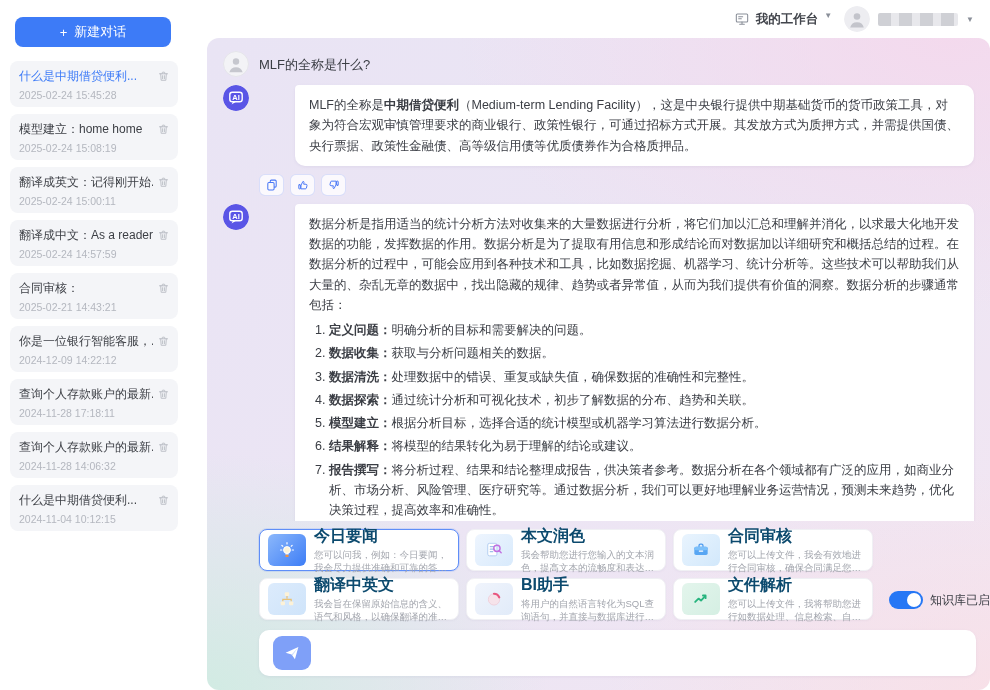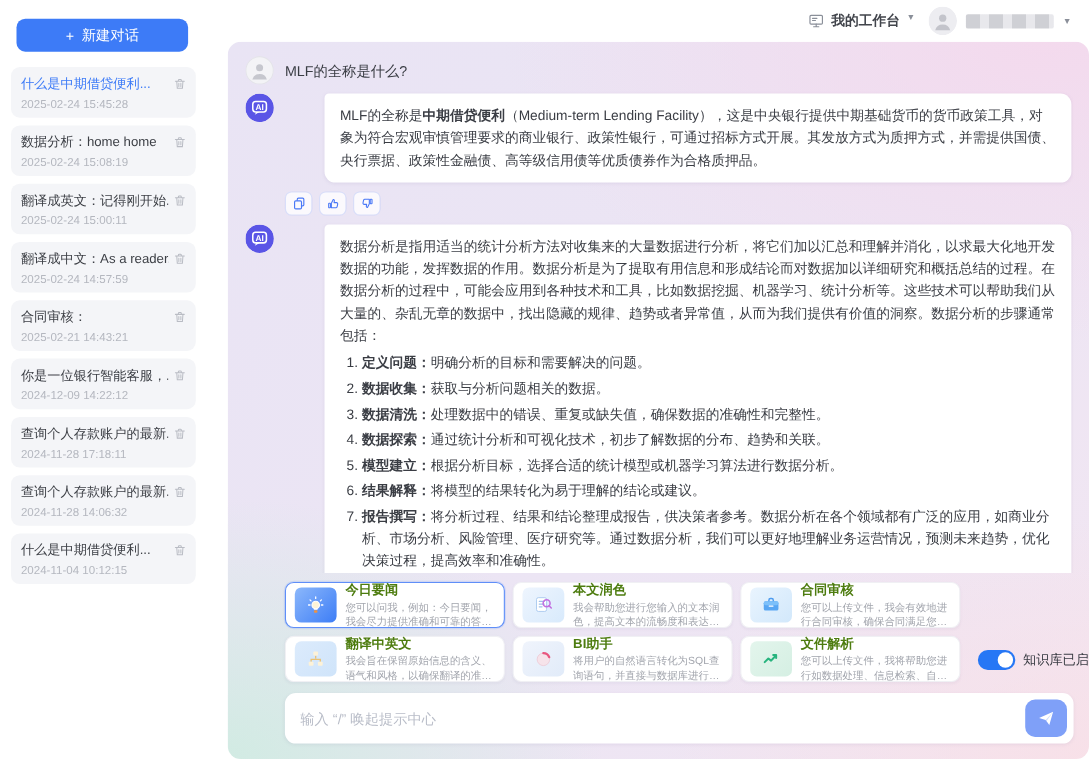--- a/index.html
+++ b/index.html
@@ -75,21 +75,21 @@
   .card.active { border-color:#5f8ef8; box-shadow:0 0 0 1px rgba(95,142,248,.18); }
   .card-icon { width:38px; height:32px; border-radius:6px; flex:none;
     display:flex; align-items:center; justify-content:center; background:#e8f0fb; }
   .card[data-icon="bulb"] .card-icon { background:linear-gradient(135deg,#8cb8fb,#3d7df6); }
   .card[data-icon="polish"] .card-icon { background:linear-gradient(135deg,#eef5fe,#d8eafc); }
   .card[data-icon="contract"] .card-icon { background:linear-gradient(135deg,#e9f4fe,#d2e8fb); }
   .card[data-icon="translate"] .card-icon { background:linear-gradient(135deg,#dcebfc,#cfe4fa); }
   .card[data-icon="bi"] .card-icon { background:linear-gradient(135deg,#f0f4fc,#e1ebf9); }
   .card[data-icon="file"] .card-icon { background:linear-gradient(135deg,#e3f5ec,#d5efe3); }
   .card-body { min-width:0; }
-  .card-title { font-size:12px; font-weight:bold; color:#4d7c0f; }
+  .card-title { font-size:16px; font-weight:bold; color:#0c4a6e; }
   .card-desc { font-size:9.5px; color:#a2a5ad; line-height:1.35; margin-top:2px;
     display:-webkit-box; -webkit-line-clamp:2; -webkit-box-orient:vertical; overflow:hidden; }
   .kb { display:flex; align-items:center; gap:7px; margin-left:16px; padding-bottom:11px; }
   .switch { width:34px; height:18px; border-radius:9px; background:#2677f5; position:relative; cursor:pointer; flex:none; }
   .switch::after { content:""; position:absolute; right:2px; top:2px; width:14px; height:14px; border-radius:50%; background:#fff; }
   .kb-label { font-size:12px; color:#3a3d44; white-space:nowrap; }
 
   
   .input-bar { margin:10px 0 0 36px; height:46px; background:#fff; border-radius:10px;
     display:flex; align-items:center; padding:0 6px 0 14px; box-shadow:0 1px 3px rgba(120,110,160,.10); }
@@ -117,21 +117,21 @@
         <svg viewBox="0 0 24 24" width="13" height="13" fill="none" stroke="#b9bcc4" stroke-width="1.7" stroke-linecap="round">
           <path d="M4.5 7h15M9.5 7V5.5A1.5 1.5 0 0 1 11 4h2a1.5 1.5 0 0 1 1.5 1.5V7M6.8 7l.9 12h8.6l.9-12"></path>
           <path d="M10.3 10.5v5.5M13.7 10.5v5.5"></path>
         </svg>
       </span>
     </div>
     <div class="conv-time">2025-02-24 15:45:28</div>
   </div>
       <div class="conv-item">
     <div class="conv-top">
-      <span class="conv-title">数据分析：home home</span>
+      <span class="conv-title">模型建立：home home</span>
       <span class="trash">
         <svg viewBox="0 0 24 24" width="13" height="13" fill="none" stroke="#b9bcc4" stroke-width="1.7" stroke-linecap="round">
           <path d="M4.5 7h15M9.5 7V5.5A1.5 1.5 0 0 1 11 4h2a1.5 1.5 0 0 1 1.5 1.5V7M6.8 7l.9 12h8.6l.9-12"></path>
           <path d="M10.3 10.5v5.5M13.7 10.5v5.5"></path>
         </svg>
       </span>
     </div>
     <div class="conv-time">2025-02-24 15:08:19</div>
   </div>
       <div class="conv-item">
@@ -401,21 +401,20 @@
       </div>
     </div>
       </div>
     <div class="kb">
       <span class="switch"></span>
       <span class="kb-label">知识库已启用</span>
     </div>
   </div>
 
   <div class="input-bar">
-    <input type="text" placeholder="输入 “/” 唤起提示中心" style="">
     <button class="send-btn">
       <svg viewBox="0 0 24 24" width="18" height="18">
         <path d="M3.5 11.6 20.5 4l-4.6 16.2-4.4-6.1z" fill="#fff"></path>
         <path d="M11.5 14.1 20.5 4l-8.3 11.9z" fill="#cdddfd"></path>
       </svg>
     </button>
   </div>
 </main>
 
 </body></html>

